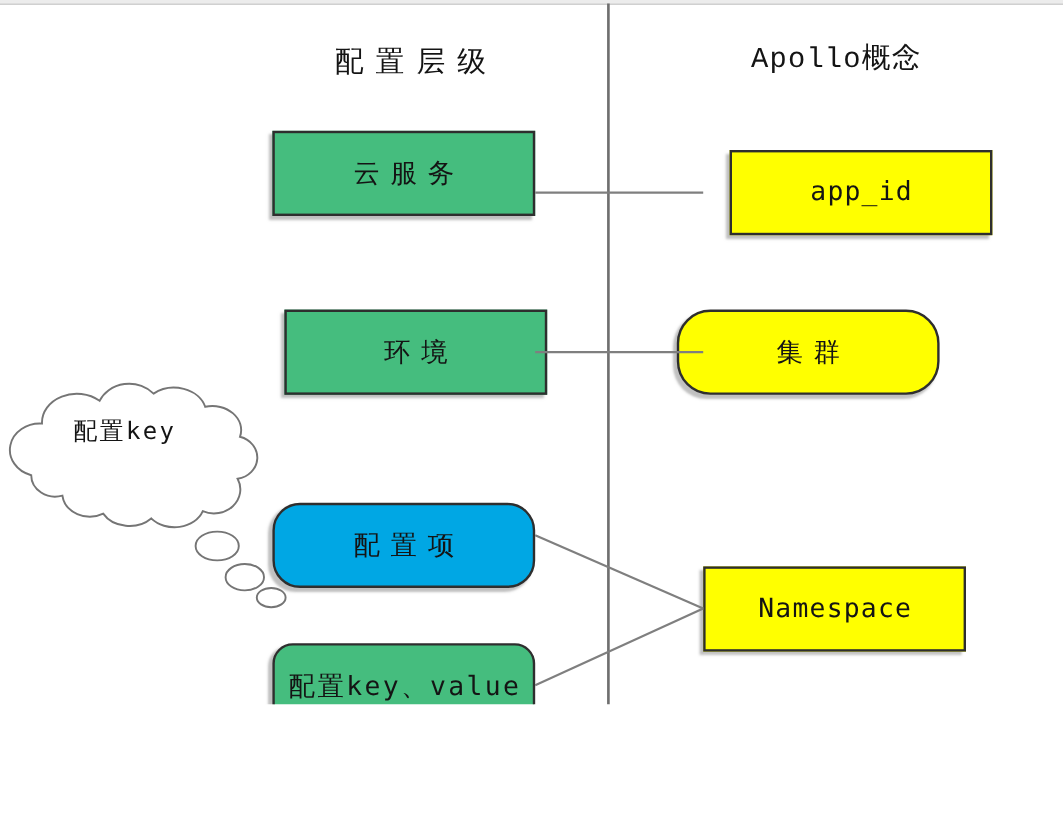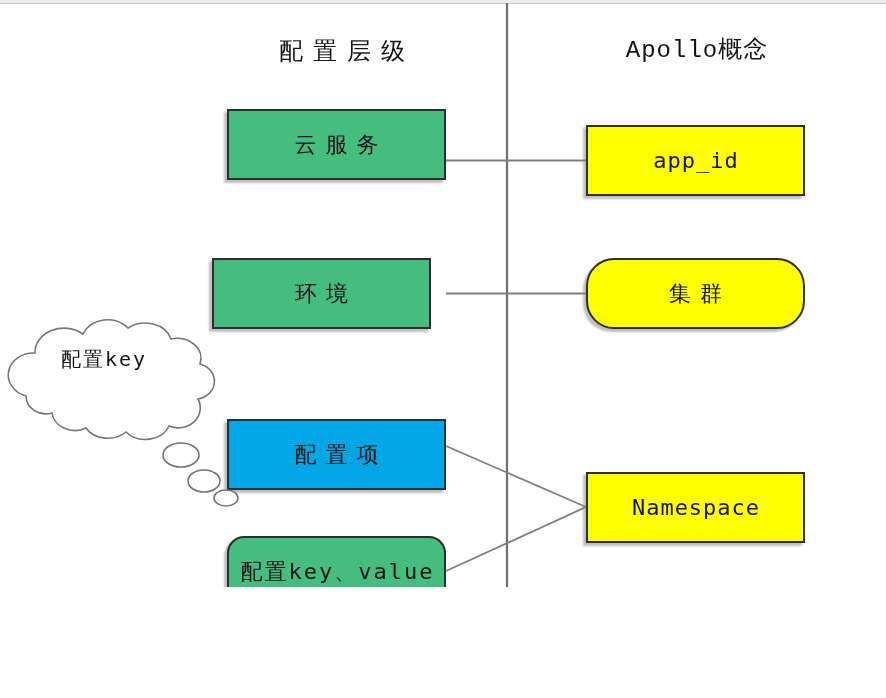--- a/index.html
+++ b/index.html
@@ -34,24 +34,24 @@
   .box .lbl { font-size: 22px; white-space: nowrap; }
   .box .lbl.wide { letter-spacing: 9px; padding-left: 9px; }
   .box .lbl.mid  { letter-spacing: 2px; padding-left: 2px; }
   .box .lbl.mono { letter-spacing: 1px; padding-left: 1px; }
 
   .green  { background: var(--green,  #45BD7E); }
   .yellow { background: var(--yellow, #FFFF00); }
   .blue   { background: var(--blue,   #00A7E4); }
 
   #box-cloud-service    { left: 227px; top: 109px; }
-  #box-app-id           { left: 586px; top: 125px; }
-  #box-environment      { left: 212px; top: 258px; }
-  #box-cluster          { left: 586px; top: 258px; border-radius: 28px; }
-  #box-config-item      { left: 227px; top: 419px; }
+  #box-app-id           { left: 608px; top: 125px; }
+  #box-environment      { left: 237px; top: 258px; }
+  #box-cluster          { left: 564px; top: 258px; border-radius: 28px; }
+  #box-config-item      { left: 227px; top: 419px; border-radius: 23px; }
   #box-config-key-value { left: 227px; top: 536px; border-radius: 17px; }
   #box-namespace        { left: 586px; top: 472px; align-items: center; }
 
   .cloud-text {
     position: absolute; left: 18px; top: 346px; width: 172px;
     text-align: center; font-size: 20px; line-height: 27px;
     letter-spacing: 2px; z-index: 5;
   }
 
   svg.overlay {

